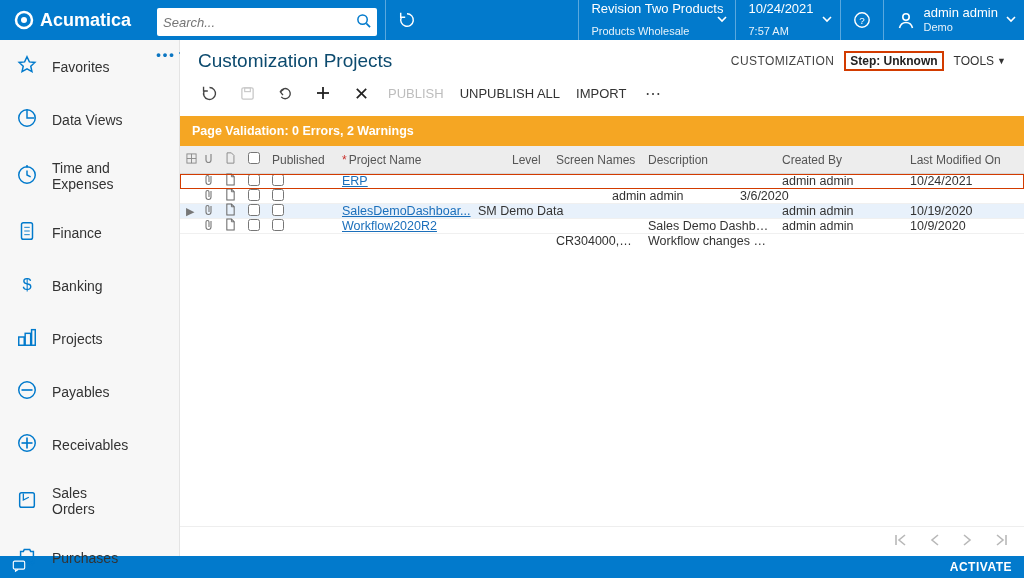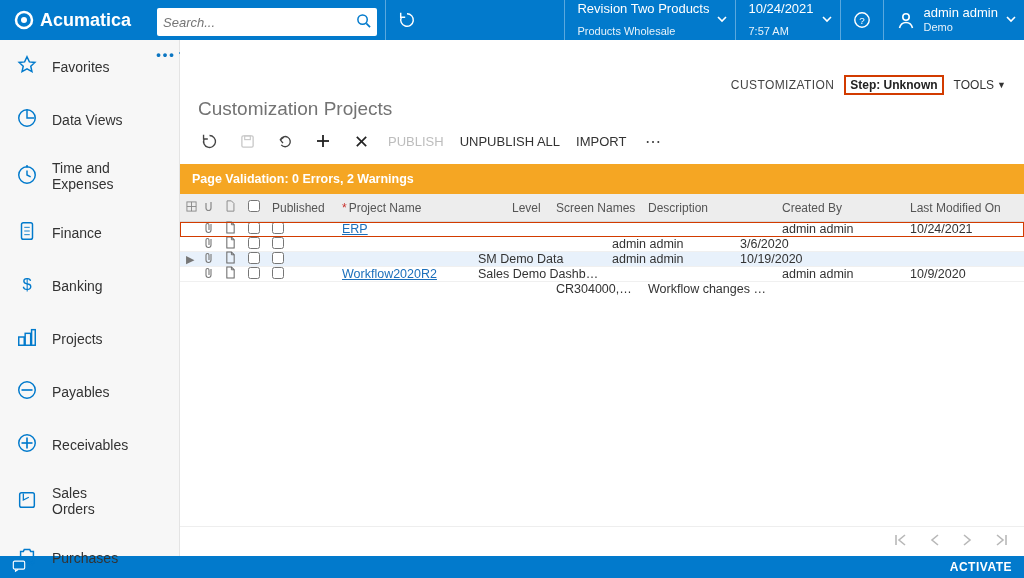--- a/index.html
+++ b/index.html
@@ -7,21 +7,21 @@
 
   
   .topbar { height: 40px; background: #027acc; display: flex; align-items: stretch; color: #fff; }
   .brand { display: flex; align-items: center; gap: 6px; padding: 0 14px; font-size: 18px; font-weight: 600; }
   .brand svg { flex: none; }
   .search-wrap { display: flex; align-items: flex-end; padding: 4px 8px 4px 12px; }
   .search-box { width: 220px; height: 28px; background: #fff; border-radius: 2px; display: flex; align-items: center; padding: 0 6px; }
   .search-box input { border: none; outline: none; flex: 1; font-style: italic; color: #777; font-size: 13px; }
   .search-box .s-icon { color: #027acc; }
   .tb-cell { border-left: 1px solid rgba(255,255,255,.35); display: flex; align-items: center; padding: 0 12px; gap: 8px; }
-  .tb-cell.company { flex-direction: column; align-items: flex-start; justify-content: center; line-height: 1.15; padding-right: 26px; position: relative; }
+  .tb-cell.company { flex-direction: column; align-items: flex-start; justify-content: center; line-height: 1.15; padding-right: 12px; position: relative; }
   .tb-cell.company .c1 { font-size: 13px; }
   .tb-cell.company .c2 { font-size: 11px; opacity: .9; }
   .tb-cell.date { flex-direction: column; align-items: flex-start; justify-content: center; line-height: 1.15; padding-right: 26px; position: relative; }
   .tb-cell.date .d1 { font-size: 13px; }
   .tb-cell.date .d2 { font-size: 11px; opacity: .9; }
   .tb-chevron { position: absolute; right: 8px; top: 50%; margin-top: -4px; }
   .tb-cell.user { padding-right: 26px; position: relative; }
   .tb-cell.user .ucol { display: flex; flex-direction: column; line-height: 1.15; }
   .tb-cell.user .u1 { font-size: 13px; }
   .tb-cell.user .u2 { font-size: 11px; opacity: .9; }
@@ -34,21 +34,21 @@
   .side-items { flex: 1; }
   .side-item { display: flex; align-items: center; gap: 14px; padding: 14px 16px; color: #333; cursor: pointer; font-size: 14px; }
   .side-item svg { flex: none; }
   .side-item .lbl { color: #333; }
   .side-foot { height: 28px; display: flex; align-items: center; justify-content: space-between; padding: 0 12px; color: #027acc; }
   .side-foot .dots { letter-spacing: 2px; font-weight: bold; color: #0b76c2; }
 
   
   .main { flex: 1; display: flex; flex-direction: column; background: #fff; overflow: hidden; }
   .title-row { display: flex; align-items: center; padding: 10px 18px 4px 18px; }
-  .title-row h1 { font-size: 19px; font-weight: 400; color: #737373; margin-top: 48px; }
+  .title-row h1 { font-size: 19px; font-weight: 400; color: #0c4a6e; }
   .title-right { margin-left: auto; display: flex; align-items: center; gap: 10px; font-size: 12px; }
   .link-cust { color: #444; letter-spacing: .4px; }
   .step-badge { border: 2px solid #d23b00; padding: 1px 4px; font-weight: 700; color: #222; font-size: 12px; }
   .tools { display: flex; align-items: center; gap: 3px; color: #333; font-size: 12px; }
   .tools .caret { font-size: 9px; }
 
   .toolbar { display: flex; align-items: center; gap: 16px; padding: 6px 18px 12px 18px; color: #333; }
   .tb-btn { width: 22px; height: 22px; display: flex; align-items: center; justify-content: center; cursor: pointer; }
   .tb-text { font-size: 13px; cursor: pointer; }
   .tb-text.disabled { color: #bdbdbd; cursor: default; }
@@ -360,20 +360,21 @@
           <div class="col row-ind"><span class="row-arrow">▶</span></div>
           <div class="col attach attach-icon"><svg width="10" height="12" viewBox="0 0 10 12">
               <path d="M7 2v6a2.5 2.5 0 0 1-5 0V3a1.5 1.5 0 0 1 3 0v5" fill="none" stroke="#777" stroke-width="1.1"></path>
             </svg></div>
           <div class="col doc doc-icon"><svg width="11" height="13" viewBox="0 0 12 14">
               <path d="M2 1h5l3 3v9H2z" fill="none" stroke="#666" stroke-width="1.1"></path>
               <polyline points="7,1 7,4 10,4" fill="none" stroke="#666" stroke-width="1"></polyline>
             </svg></div>
           <div class="col check"><input type="checkbox" class="cell-cb" style=""></div>
           <div class="col pub"><input type="checkbox" class="cell-cb" style=""></div>
+          <div class="col pname"><a class="proj-link">SalesDemoDashboar...</a></div>
           <div class="col level"></div>
           <div class="col screens ellipsis"></div>
           <div class="col desc ellipsis">Sales Demo Dashboa...</div>
           <div class="col cby">admin admin</div>
           <div class="col mod">10/19/2020</div>
         </div>
         <div class="grid-row">
           <div class="col row-ind"></div>
           <div class="col attach attach-icon"><svg width="10" height="12" viewBox="0 0 10 12">
               <path d="M7 2v6a2.5 2.5 0 0 1-5 0V3a1.5 1.5 0 0 1 3 0v5" fill="none" stroke="#777" stroke-width="1.1"></path>

